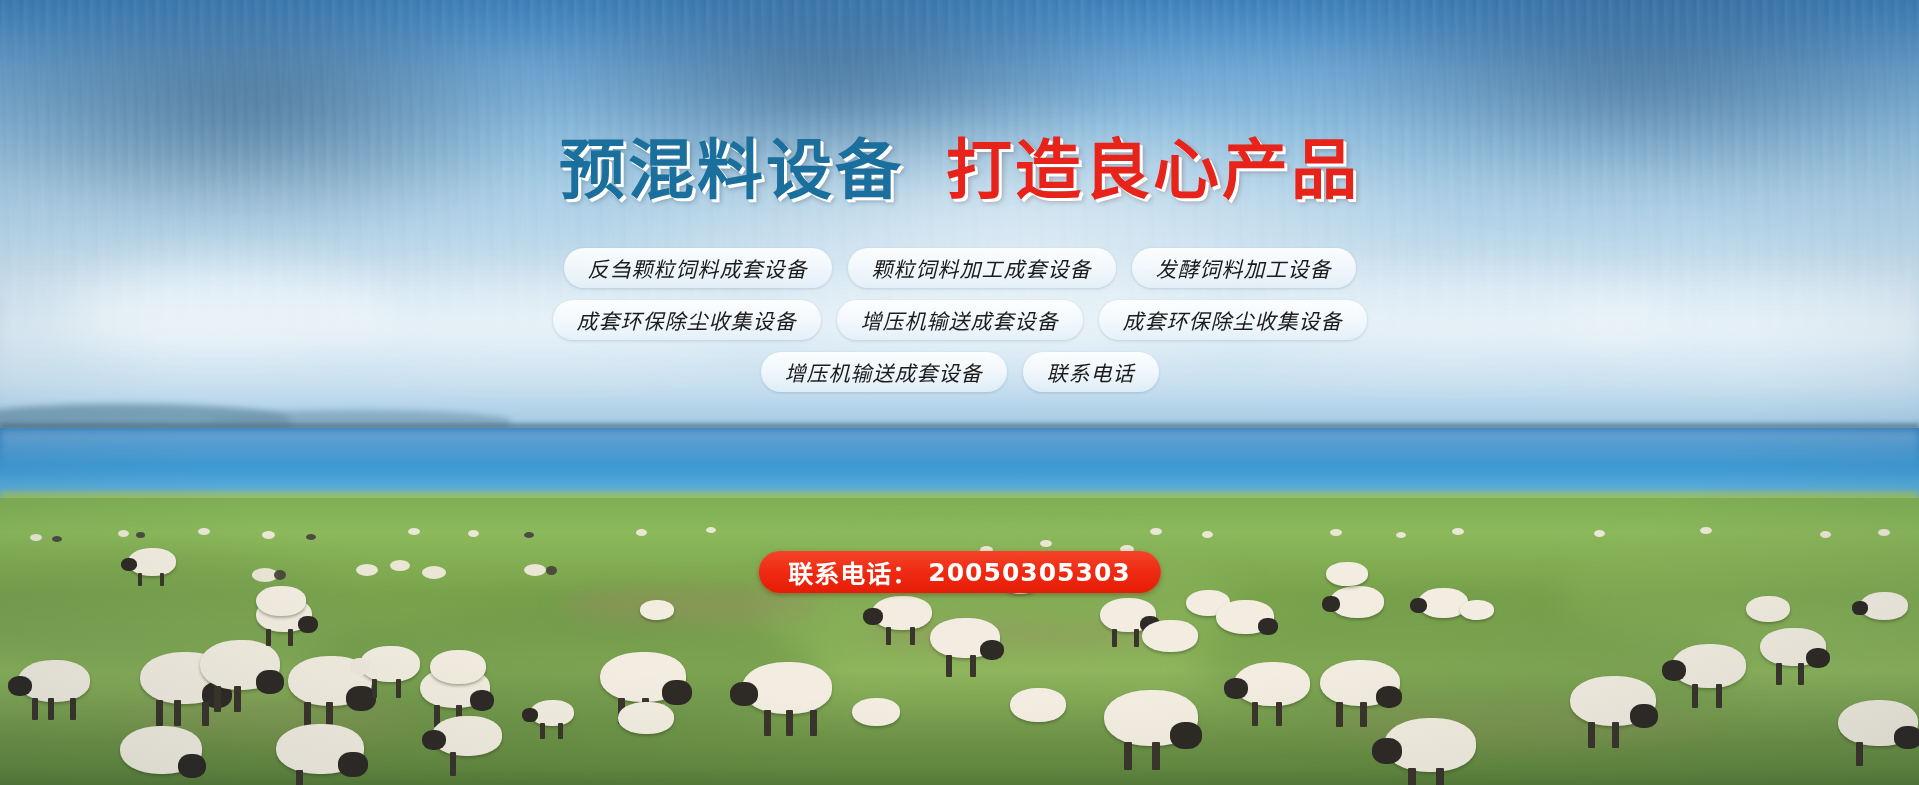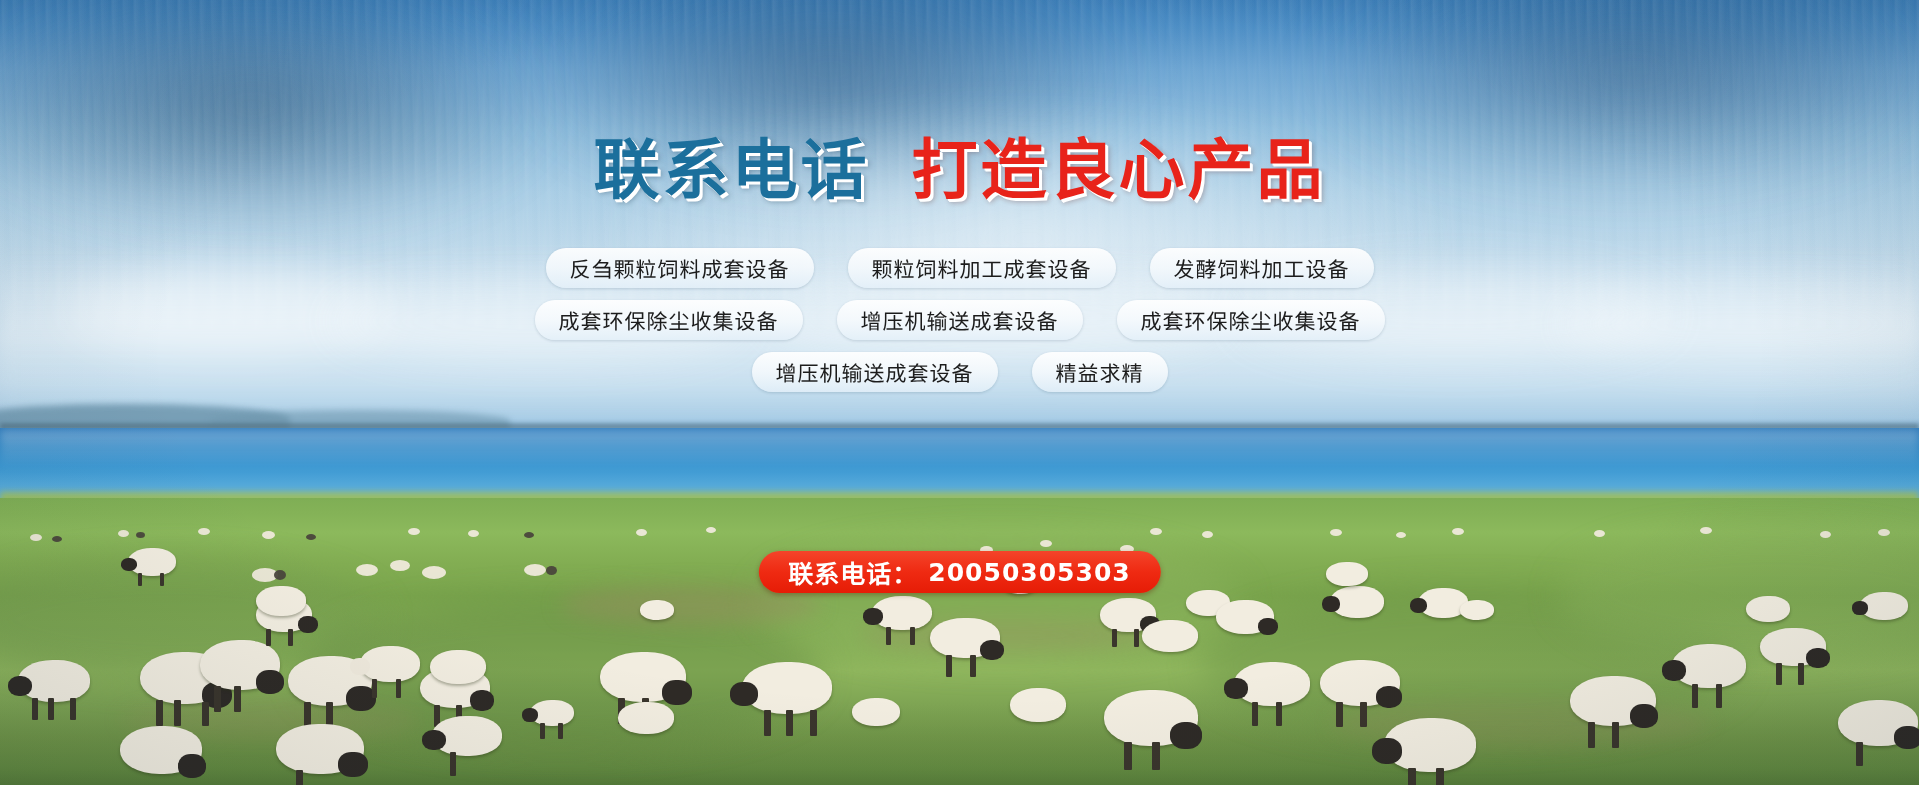--- a/index.html
+++ b/index.html
@@ -173,22 +173,23 @@
       2px 2px 0 #ffffff,
       4px 4px 5px rgba(90,20,15,.28);
   }
 
   
   .pill-rows{
     position:absolute;left:0;top:248px;width:100%;
   }
   .pill-row{
     display:flex;justify-content:center;align-items:center;
-    gap:34px;
+    gap:16px;
     margin-bottom:12px;
+    font-style:italic;
   }
   .pill{
     display:flex;align-items:center;justify-content:center;
     height:40px;
     padding:0 24px;
     border-radius:20px;
     background:linear-gradient(180deg, rgba(255,255,255,.92) 0%, rgba(246,250,253,.86) 50%, rgba(228,240,249,.80) 100%);
     color:#1c1c1c;
     font-family:"DejaVu Sans","Liberation Sans",sans-serif;
     font-size:21px;
@@ -542,40 +543,40 @@
     <div class="head" style="left:58px;top:28px;width:28px;height:24px;"></div>
   </div>
 
   <div class="sheep" style="left:618px;top:702px;width:56px;height:32px;">
     <div class="body"></div>
   </div>
 
   <div class="vignette"></div>
 
   <div class="headline">
-    <span class="hl-blue">联系电话</span><span class="hl-gap"></span><span class="hl-red">打造良心产品</span>
+    <span class="hl-blue">预混料设备</span><span class="hl-gap"></span><span class="hl-red">打造良心产品</span>
   </div>
 
   <div class="pill-rows">
 
     <div class="pill-row">
       <div class="pill">反刍颗粒饲料成套设备</div>
       <div class="pill">颗粒饲料加工成套设备</div>
       <div class="pill">发酵饲料加工设备</div>
     </div>
 
     <div class="pill-row">
       <div class="pill">成套环保除尘收集设备</div>
       <div class="pill">增压机输送成套设备</div>
       <div class="pill">成套环保除尘收集设备</div>
     </div>
 
     <div class="pill-row">
       <div class="pill">增压机输送成套设备</div>
-      <div class="pill">精益求精</div>
+      <div class="pill">联系电话</div>
     </div>
 
   </div>
 
   <div class="phone-badge">
     <span class="lbl">联系电话：</span>
     <span class="num">20050305303</span>
   </div>
 
 </div>

